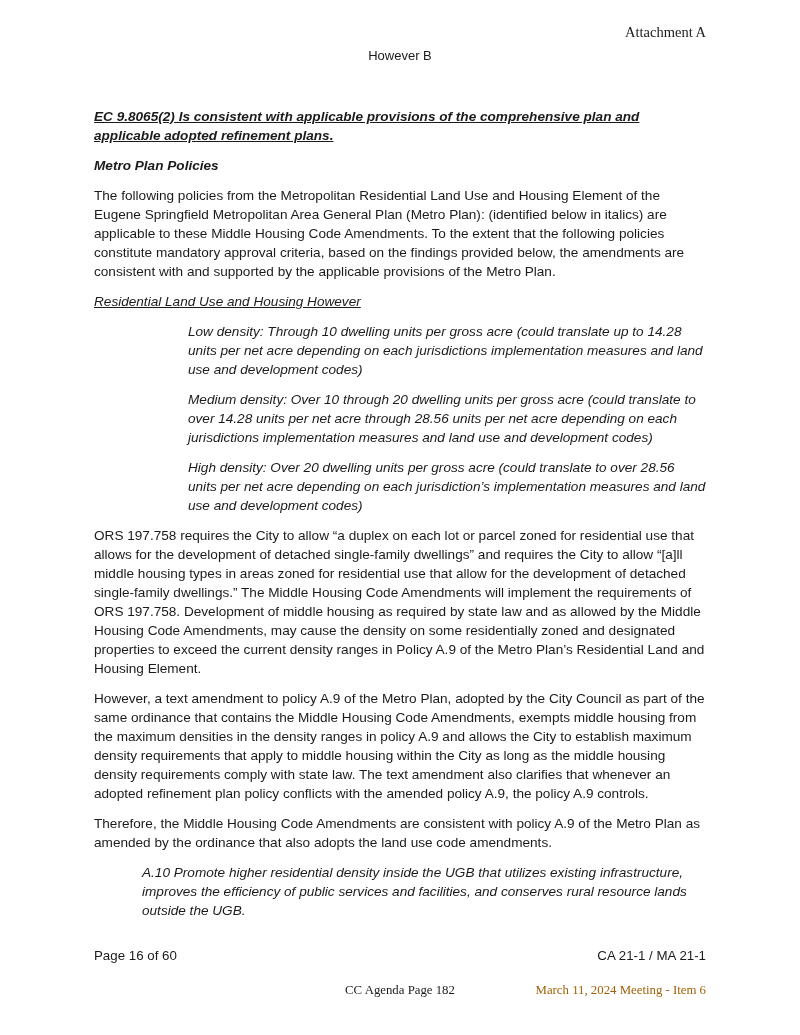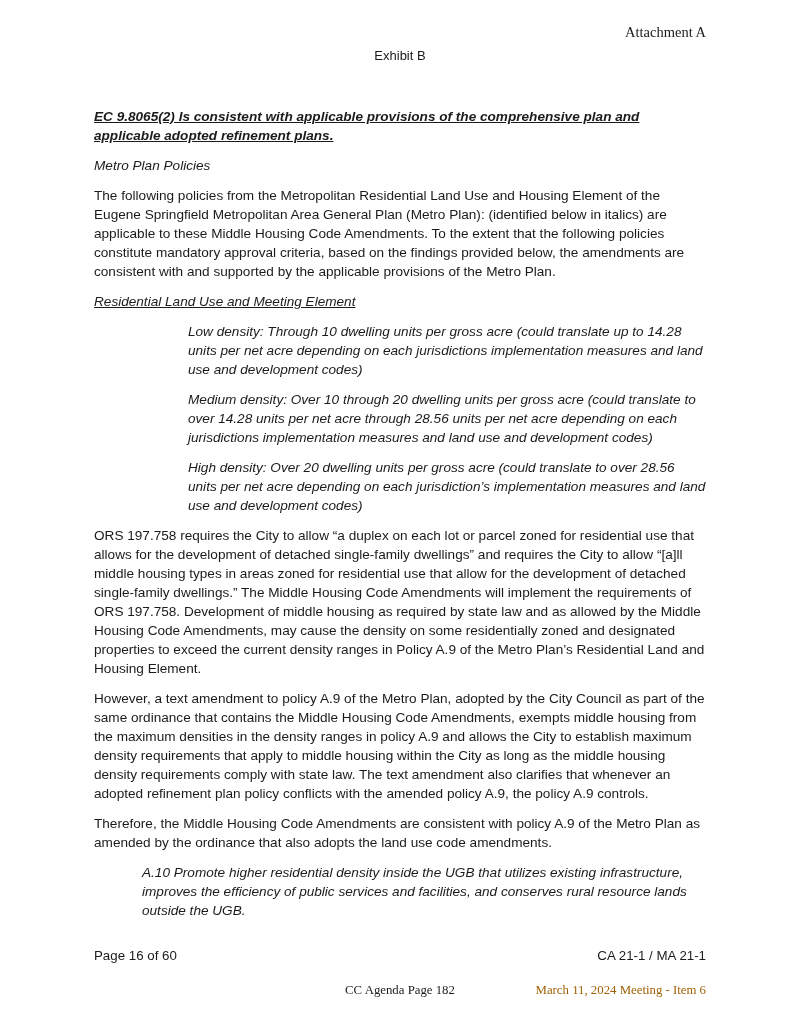--- a/index.html
+++ b/index.html
@@ -22,21 +22,21 @@
   .exhibit {
     text-align: center;
     font-size: 13px;
     margin-top: 7px;
   }
 
   .content { margin-top: 44px; font-size: 13.6px; line-height: 19px; }
   .content p { margin-bottom: 11px; }
 
   .h-ec   { font-weight: bold; font-style: italic; text-decoration: underline; }
-  .h-metro{ font-weight: normal; font-style: italic; margin-bottom: 8px; }
+  .h-metro{ font-weight: bold; font-style: italic; margin-bottom: 8px; }
   .h-res  { font-style: italic; text-decoration: underline; margin-top: 4px; }
   .it     { font-style: italic; }
   .ind1   { margin-left: 48px; }
   .ind2   { margin-left: 94px; }
 
   .footer-row {
     position: absolute;
     top: 948px; left: 94px; right: 94px;
     display: flex;
     justify-content: space-between;
@@ -54,31 +54,31 @@
   .agenda-center { position: absolute; left: 0; right: 0; text-align: center; }
   .meeting-right { position: absolute; right: 94px; top: 0; }
 </style>
 </head>
 <body>
 
 <div class="page">
 
   <div class="attachment">Attachment A</div>
 
-  <div class="exhibit">Exhibit B</div>
+  <div class="exhibit">However B</div>
 
   <div class="content">
 
     <p class="h-ec">EC 9.8065(2)  Is consistent with applicable provisions of the comprehensive plan and applicable adopted refinement plans.</p>
 
     <p class="h-metro">Metro Plan Policies</p>
 
     <p>The following policies from the Metropolitan Residential Land Use and Housing Element of the Eugene Springfield Metropolitan Area General Plan (Metro Plan): (identified below in italics) are applicable to these Middle Housing Code Amendments. To the extent that the following policies constitute mandatory approval criteria, based on the findings provided below, the amendments are consistent with and supported by the applicable provisions of the Metro Plan.</p>
 
-    <p class="h-res">Residential Land Use and Meeting Element</p>
+    <p class="h-res">Residential Land Use and Housing However</p>
 
 
     <p class="ind2 it">Low density: Through 10 dwelling units per gross acre (could translate up to 14.28 units per net acre depending on each jurisdictions implementation measures and land use and development codes)</p>
 
     <p class="ind2 it">Medium density: Over 10 through 20 dwelling units per gross acre (could translate to over 14.28 units per net acre through 28.56 units per net acre depending on each jurisdictions implementation measures and land use and development codes)</p>
 
     <p class="ind2 it">High density: Over 20 dwelling units per gross acre (could translate to over 28.56 units per net acre depending on each jurisdiction’s implementation measures and land use and development codes)</p>
 
     <p>ORS 197.758 requires the City to allow “a duplex on each lot or parcel zoned for residential use that allows for the development of detached single-family dwellings” and requires the City to allow “[a]ll middle housing types in areas zoned for residential use that allow for the development of detached single-family dwellings.”  The Middle Housing Code Amendments will implement the requirements of ORS 197.758.  Development of middle housing as required by state law and as allowed by the Middle Housing Code Amendments, may cause the density on some residentially zoned and designated properties to exceed the current density ranges in Policy A.9 of the Metro Plan’s Residential Land and Housing Element.</p>
 

